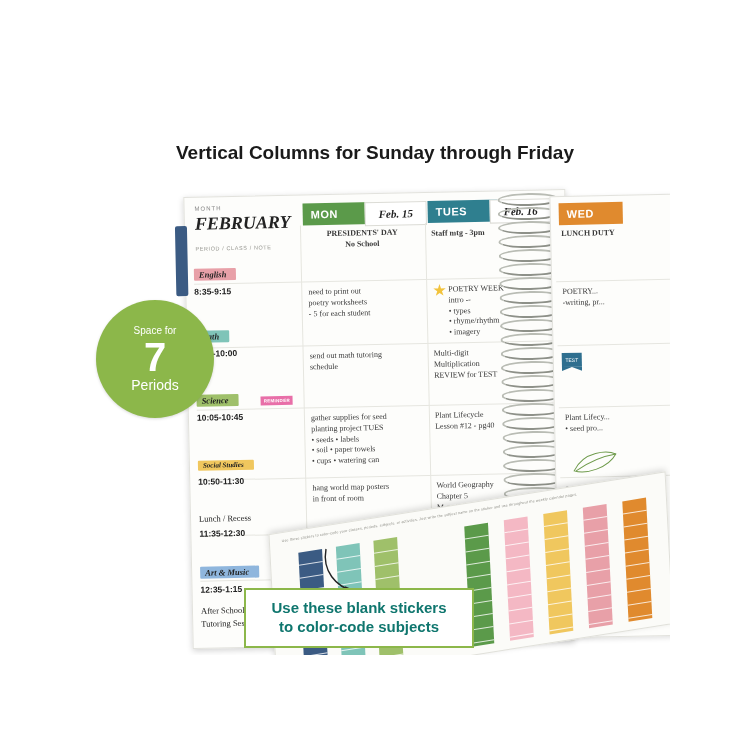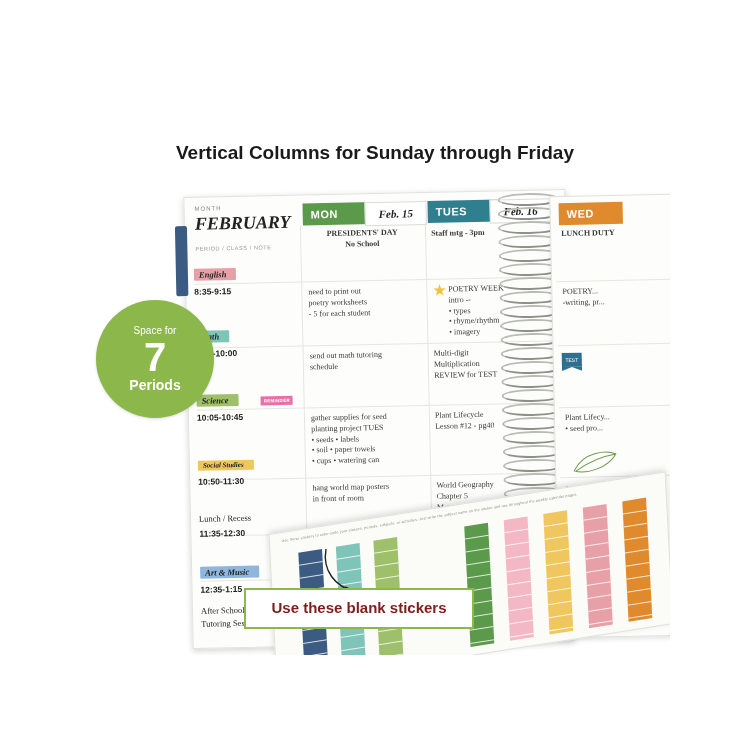--- a/index.html
+++ b/index.html
@@ -87,25 +87,25 @@
   .sticker-line{height:12px;border-bottom:1px solid rgba(255,255,255,.8);}
 
   
   .badge{
     position:absolute;left:96px;top:300px;width:118px;height:118px;border-radius:50%;
     background:#8cb74a;color:#fff;display:flex;flex-direction:column;align-items:center;justify-content:center;
     text-align:center;line-height:1.1;box-shadow:0 1px 3px rgba(0,0,0,.15);
   }
   .badge .b1{font-size:10px;font-weight:normal;}
   .badge .b2{font-size:40px;font-weight:bold;line-height:1;margin:1px 0;}
-  .badge .b3{font-size:14px;font-weight:bold;}
+  .badge .b3{font-size:14px;font-weight:normal;}
 
   .callout{
     position:absolute;left:244px;top:588px;width:214px;padding:9px 6px;background:#fff;
-    border:2px solid #8cb74a;color:#7f1d1d;text-align:center;font-weight:bold;font-size:15px;line-height:1.25;
+    border:2px solid #8cb74a;color:#0f766e;text-align:center;font-weight:bold;font-size:15px;line-height:1.25;
   }
   .arrow{position:absolute;left:320px;top:545px;width:60px;height:52px;}
 </style>
 </head>
 <body>
 
 <div class="page">
 
   <div class="subtitle">Vertical Columns for Sunday through Friday</div>
 
@@ -365,15 +365,16 @@
     <div class="b3">Periods</div>
   </div>
 
   <svg class="arrow" viewBox="0 0 60 52">
     <path d="M6 4 C2 26, 16 42, 34 46" fill="none" stroke="#222" stroke-width="1.4"></path>
     <path d="M34 46 L25 42 M34 46 L27 52" fill="none" stroke="#222" stroke-width="1.4"></path>
   </svg>
 
   <div class="callout">
     <div>Use these blank stickers</div>
+    <div>to color-code subjects</div>
   </div>
 
 </div>
 
 </body></html>

